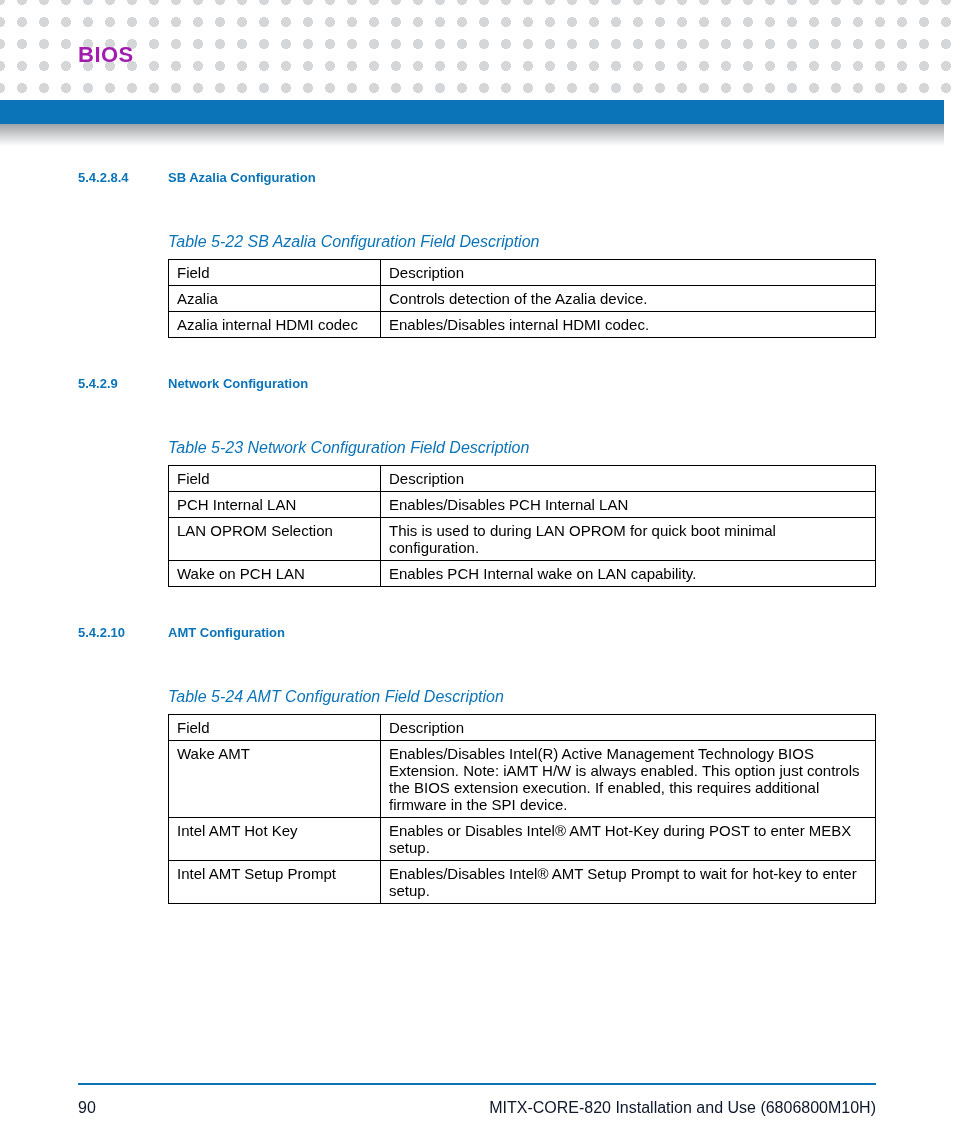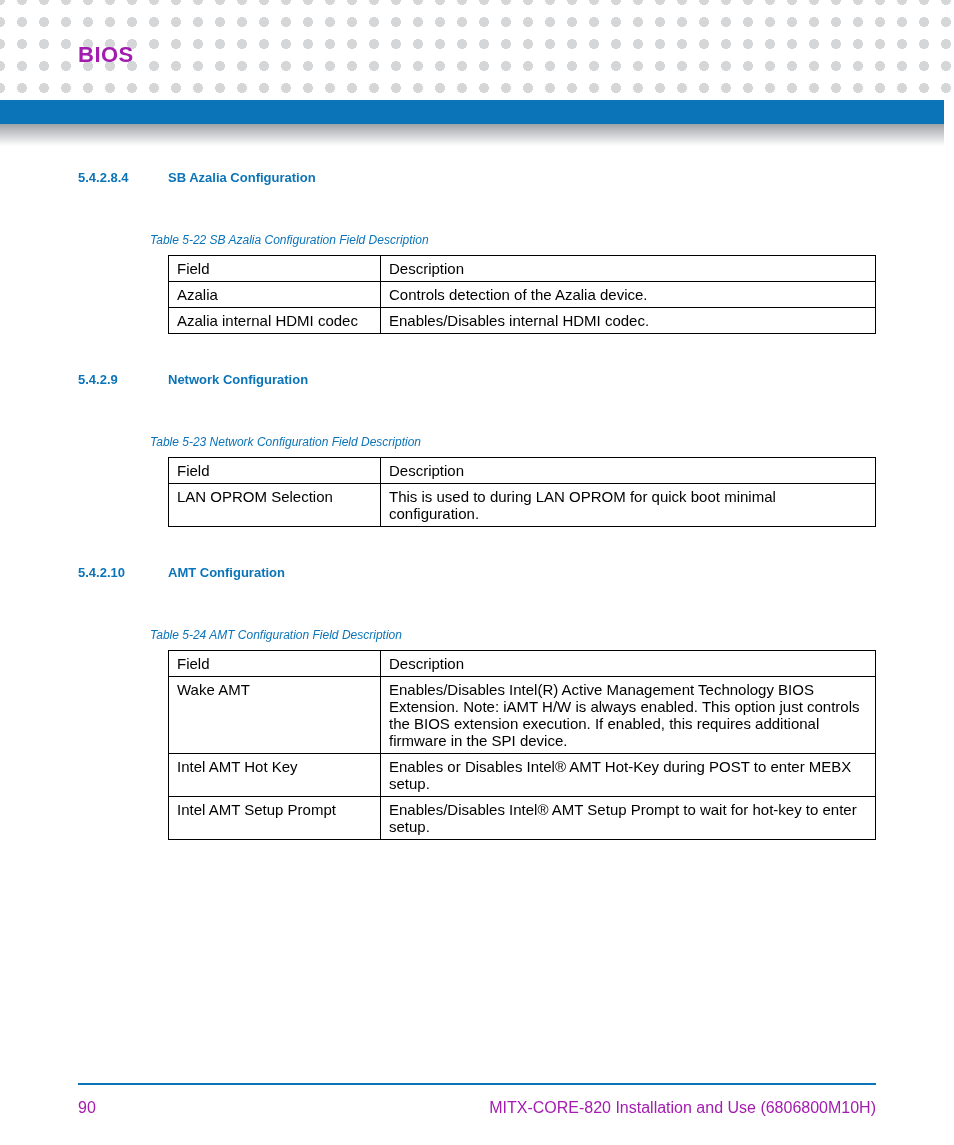--- a/index.html
+++ b/index.html
@@ -62,22 +62,22 @@
     display: flex;
     margin-bottom: 48px;
   }
   .sec-num {
     min-width: 90px;
     display: inline-block;
   }
   .table-caption {
     color: #0b74b8;
     font-style: italic;
-    font-size: 12px;
-    margin-left: 72px;
+    font-size: 16px;
+    margin-left: 90px;
     margin-bottom: 8px;
   }
   table.field-table {
     margin-left: 90px;
     width: calc(100% - 90px);
     border-collapse: collapse;
     font-size: 15px;
     margin-bottom: 38px;
   }
   table.field-table th, table.field-table td {
@@ -95,21 +95,21 @@
     height: 2px;
     background: #0b74b8;
   }
   .footer {
     position: absolute;
     left: 78px; right: 78px;
     bottom: 28px;
     display: flex;
     justify-content: space-between;
     font-size: 16px;
-    color: #a21caf;
+    color: #0f172a;
     text-align: center;
   }
 </style>
 </head>
 <body>
 
 <div class="dot-pattern"></div>
 <div class="header-area">
   <div class="header-title">BIOS</div>
 </div>
@@ -145,22 +145,30 @@
     <span>Network Configuration</span>
   </div>
   <div class="table-caption">Table 5-23 Network Configuration Field Description</div>
   <table class="field-table">
     <tbody>
         <tr>
       <td class="col-field">Field</td>
       <td>Description</td>
     </tr>
     <tr>
+      <td class="col-field">PCH Internal LAN</td>
+      <td>Enables/Disables PCH Internal LAN</td>
+    </tr>
+    <tr>
       <td class="col-field">LAN OPROM Selection</td>
       <td>This is used to during LAN OPROM for quick boot minimal configuration.</td>
+    </tr>
+    <tr>
+      <td class="col-field">Wake on PCH LAN</td>
+      <td>Enables PCH Internal wake on LAN capability.</td>
     </tr>
   </tbody>
     </table>
 
   <div class="section-heading">
     <span class="sec-num">5.4.2.10</span>
     <span>AMT Configuration</span>
   </div>
   <div class="table-caption">Table 5-24 AMT Configuration Field Description</div>
   <table class="field-table">

